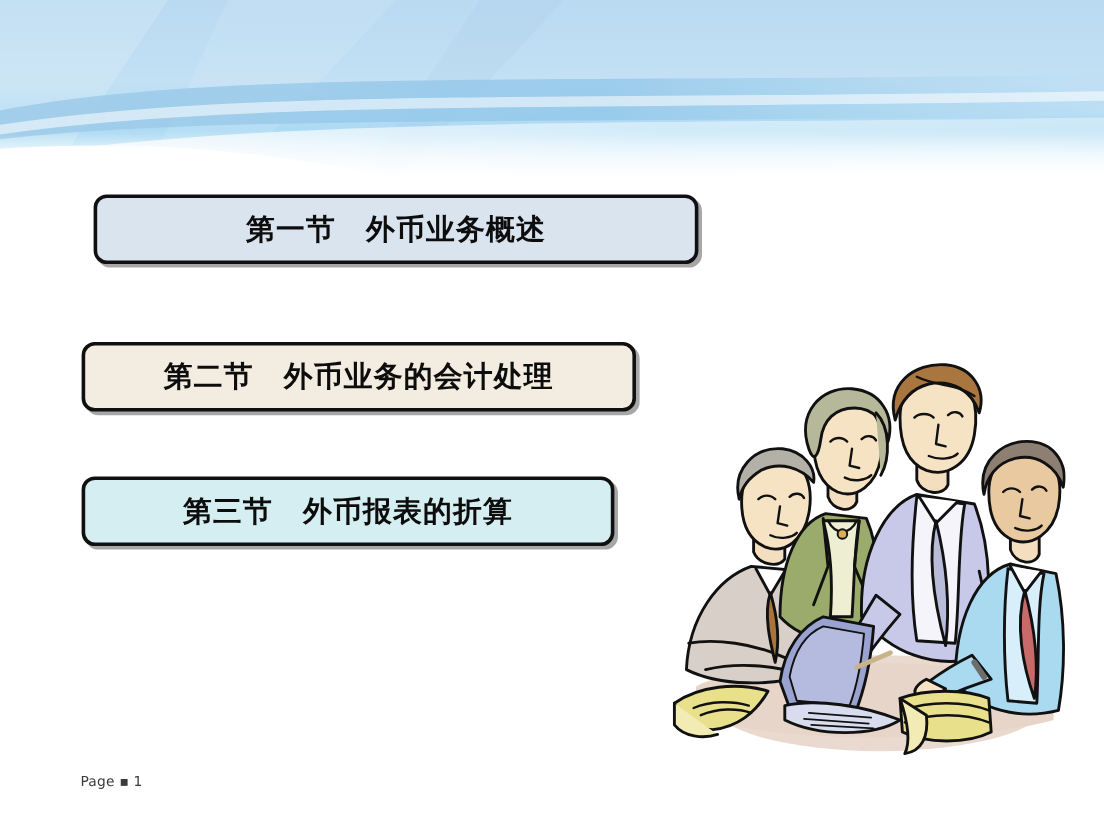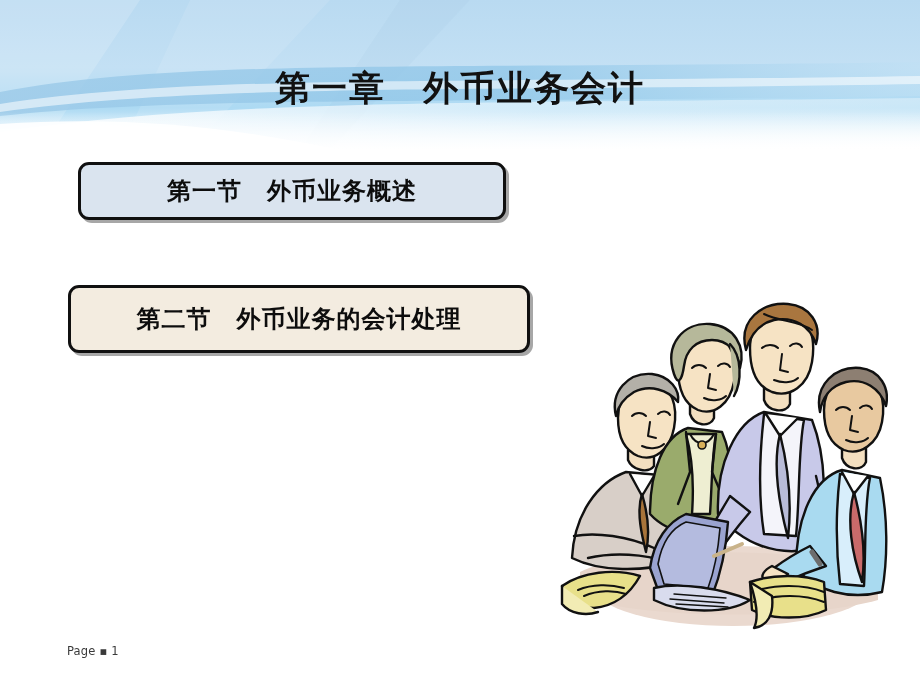--- a/index.html
+++ b/index.html
@@ -59,22 +59,22 @@
   }
   .section-box .box-label {
     font-family: "DejaVu Serif", "Liberation Serif", serif;
     font-size: 24px;
     font-weight: 700;
     color: #0d0d0d;
     letter-spacing: 1px;
     white-space: pre;
   }
 
-  #box-1 { left: 78px;  top: 162px; width: 428px; height: 58px; background: #dae4ef; }
-  #box-2 { left: 68px;  top: 285px; width: 462px; height: 68px; background: #f3ece0; }
+  #box-1 { left: 78px;  top: 162px; width: 504px; height: 58px; background: #dae4ef; }
+  #box-2 { left: 68px;  top: 285px; width: 462px; height: 58px; background: #f3ece0; }
   #box-3 { left: 68px;  top: 397px; width: 444px; height: 58px; background: #d5eef1; }
 
   
   .illustration {
     position: absolute;
     left: 558px;
     top: 300px;
     width: 330px;
     height: 335px;
     z-index: 3;
@@ -137,30 +137,32 @@
       <path d="M0,104 C 200,74 430,84 920,76 L920,84 C 430,92 200,84 0,112 Z" fill="#ffffff" opacity="0.55"></path>
 
       <path d="M0,132 C 230,98 470,104 920,98 L920,150 L0,150 Z" fill="url(#wave2)"></path>
 
       <rect x="0" y="112" width="920" height="38" fill="url(#fadeWhite)"></rect>
 
       <path d="M0,124 C 120,116 230,126 340,150 L0,150 Z" fill="#ffffff" opacity="0.9"></path>
     </svg>
   </div>
 
-  <div class="slide-title">第一章　外币业务会计</div>
 
   <div class="section-box" id="box-1">
     <span class="box-label">第一节　外币业务概述</span>
   </div>
 
   <div class="section-box" id="box-2">
     <span class="box-label">第二节　外币业务的会计处理</span>
   </div>
 
+  <div class="section-box" id="box-3">
+    <span class="box-label">第三节　外币报表的折算</span>
+  </div>
 
   <div class="illustration">
     <svg viewBox="0 0 330 335" xmlns="http://www.w3.org/2000/svg">
       <g stroke="#111111" stroke-width="2.4" stroke-linejoin="round" stroke-linecap="round">
 
         <ellipse cx="175" cy="286" rx="140" ry="40" fill="#ead9cf" stroke="none"></ellipse>
         <path d="M22,272 C 70,246 270,244 320,276 L320,300 C 250,320 80,320 22,296 Z" fill="#e7d5ca" stroke="none"></path>
 
         <path d="M14,258 C 16,214 40,182 68,172 L112,176 C 122,204 120,238 116,262
                  C 86,272 42,272 14,258 Z" fill="#d8cfc8"></path>

